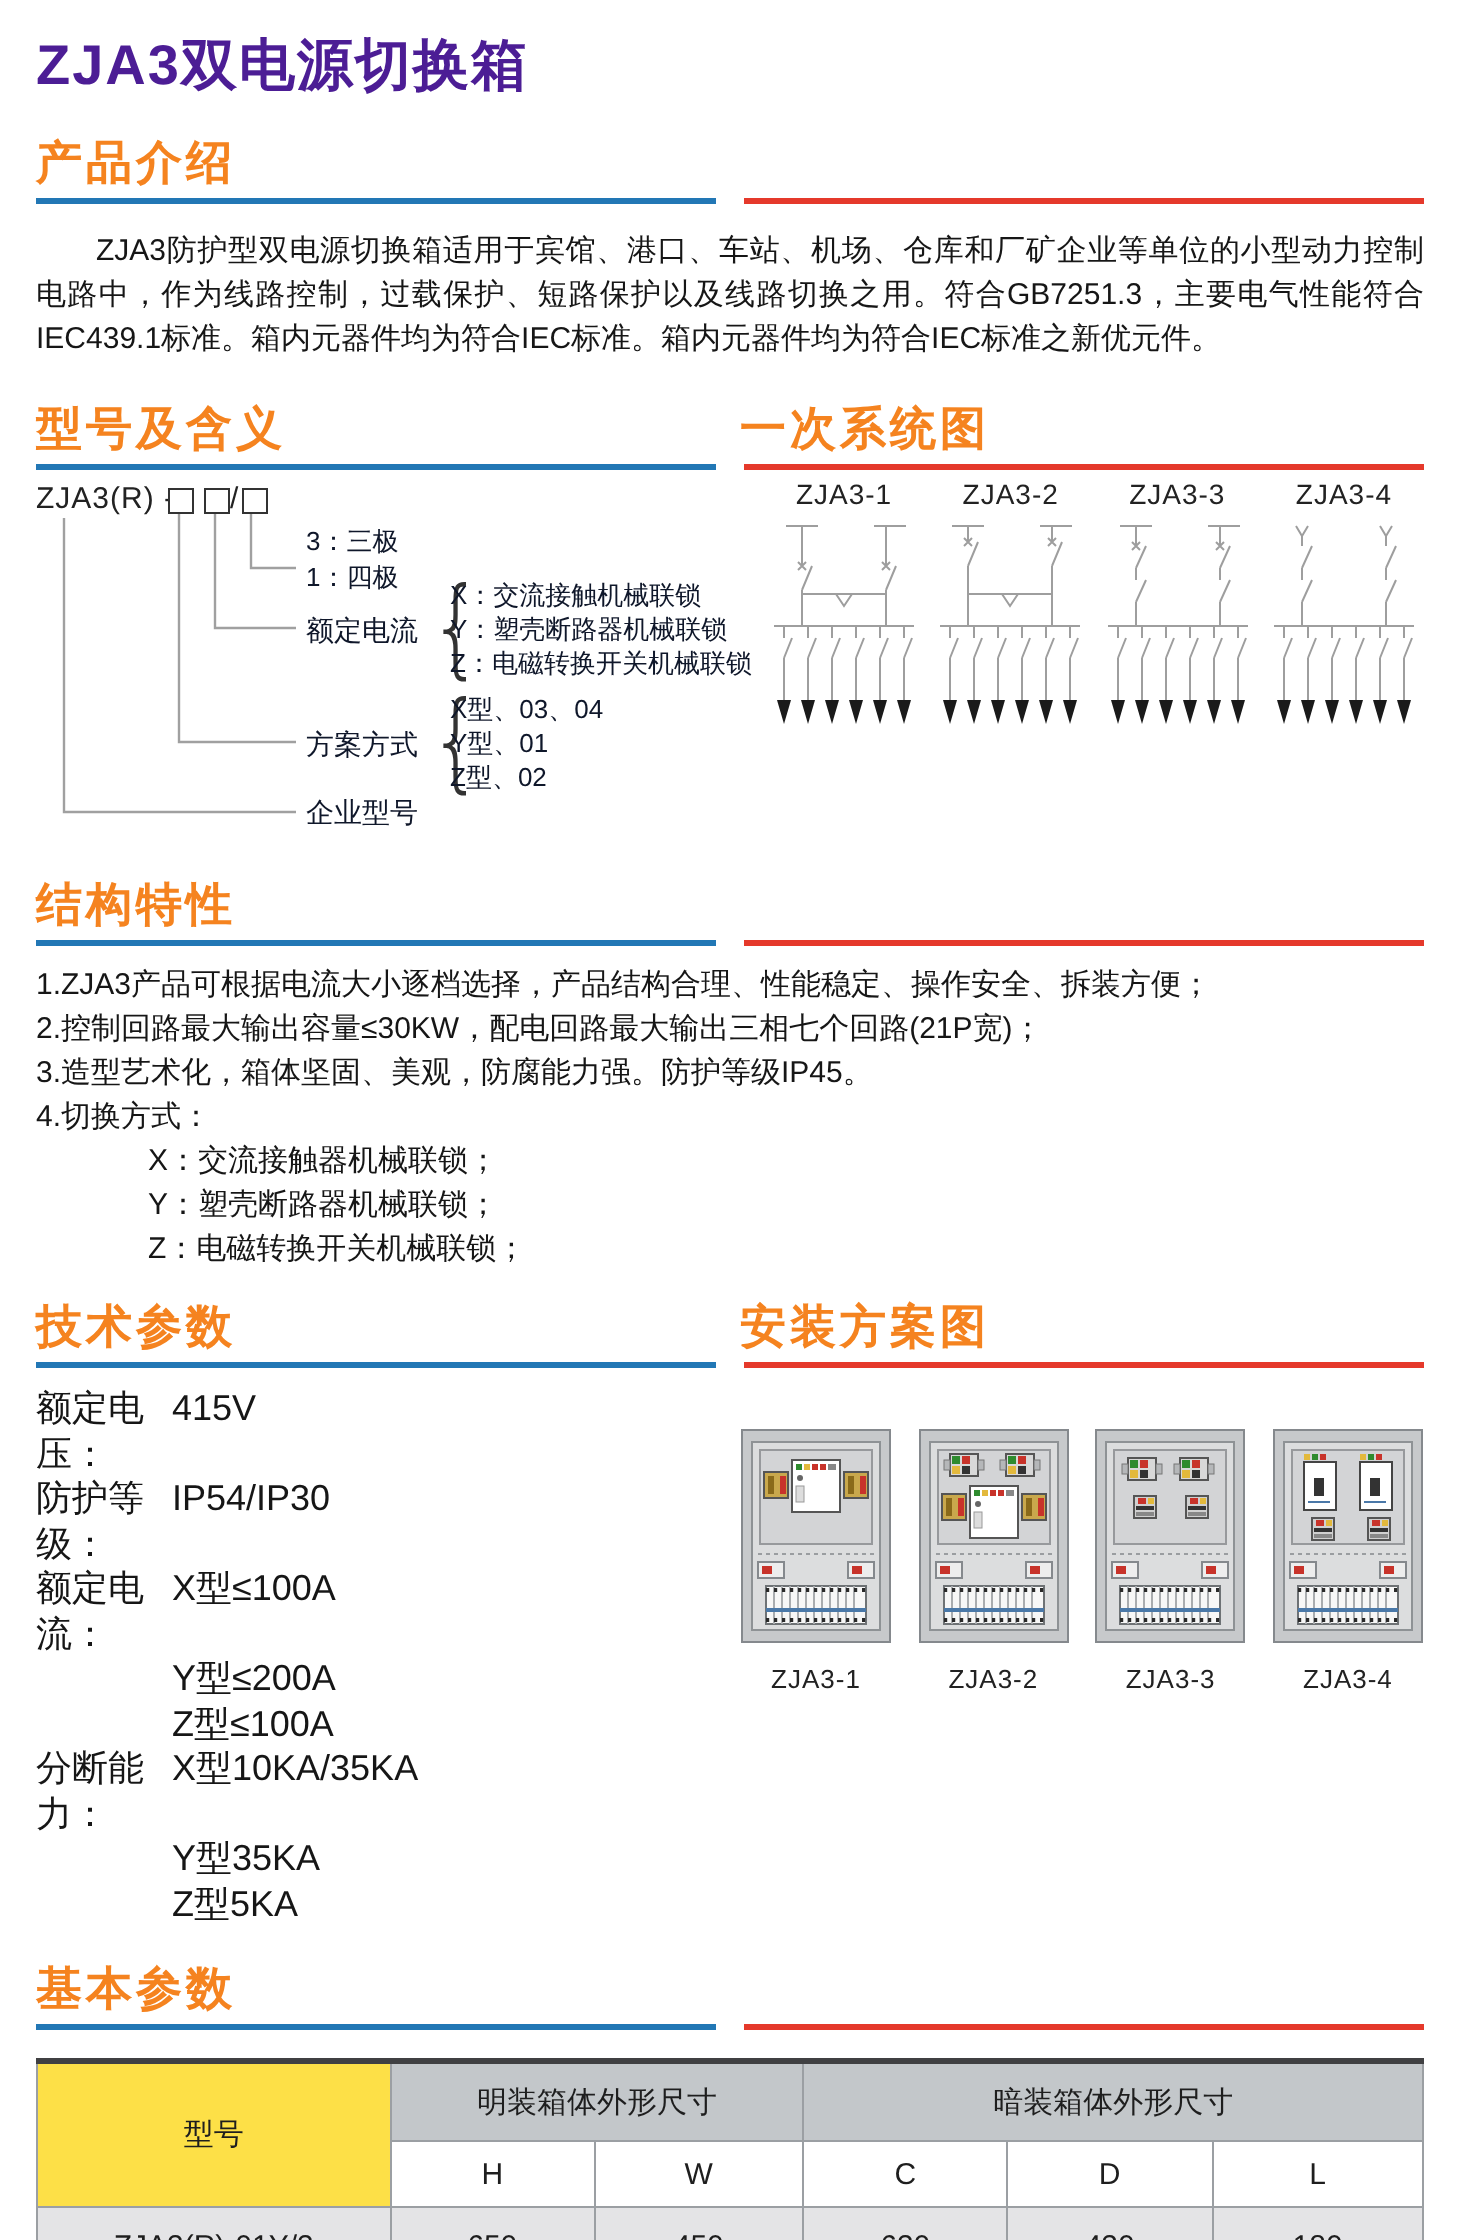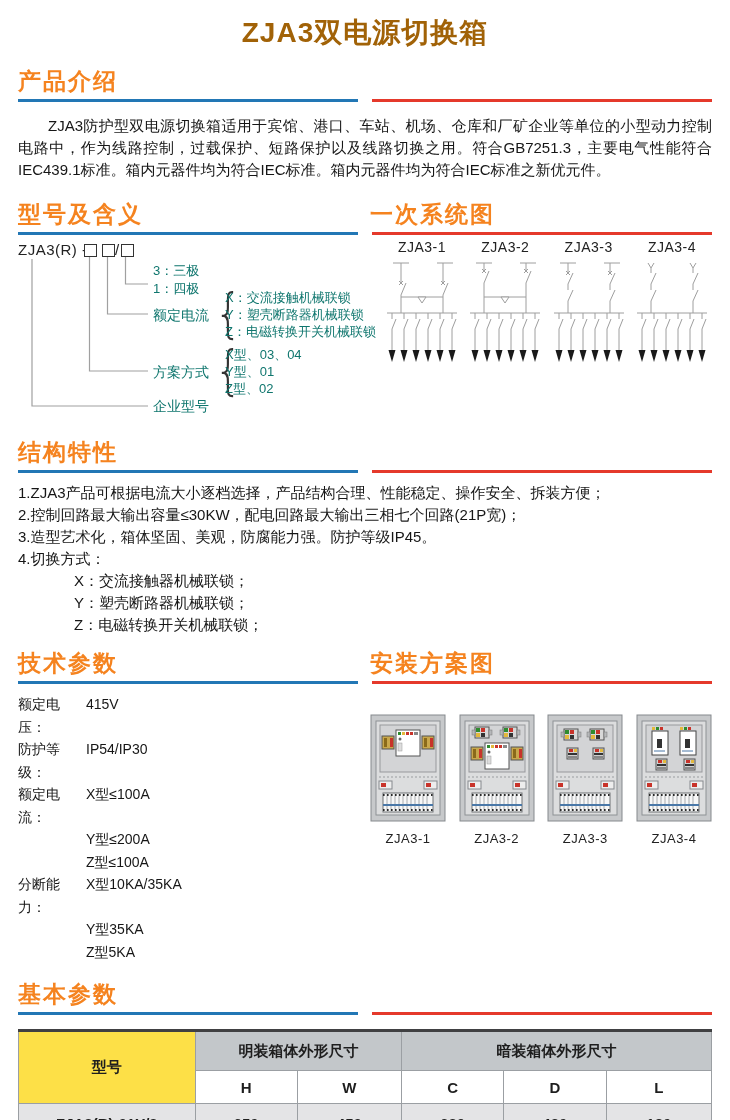--- a/index.html
+++ b/index.html
@@ -1,21 +1,21 @@
 <!DOCTYPE html>
 <html><head>
 <meta charset="utf-8">
 <style>
   html,body{margin:0;padding:0;background:#fff;}
   body{width:730px;height:1120px;overflow:hidden;
        font-family:"Liberation Sans","DejaVu Sans",sans-serif;color:#1a1a1a;}
   .page{padding:10px 18px 0;position:relative;}
 
   
-  .doc-title{font-size:28px;font-weight:bold;color:#a16207;margin:4px 0 16px;letter-spacing:1px;text-align:center;}
+  .doc-title{font-size:28px;font-weight:bold;color:#4c1d95;margin:4px 0 16px;letter-spacing:1px;}
 
   
   .sec-head{margin-top:0;}
   .sec-titles{display:flex;align-items:flex-end;}
   .left-slot{width:352px;flex:0 0 352px;}
   .sec-title{font-size:23px;font-weight:bold;color:#F5831F;letter-spacing:2px;line-height:26px;}
   .sec-rule{display:flex;margin-top:5px;}
   .rule-b{width:340px;height:3px;background:#2277B5;}
   .rule-gap{width:14px;}
   .rule-r{flex:1;height:3px;background:#E5392B;}
@@ -27,48 +27,48 @@
   .row{display:flex;align-items:flex-start;}
   .col-left{width:352px;flex:0 0 352px;position:relative;}
   .col-right{flex:1;min-width:0;}
 
   
   .model-diagram{position:relative;height:182px;margin-top:6px;}
   .md-lines{position:absolute;left:0;top:0;}
   .md-code{position:absolute;left:0;top:0;font-size:15px;color:#222;letter-spacing:0.5px;}
   .md-box{position:absolute;width:11px;height:11px;border:1.5px solid #333;top:3px;background:#fff;}
   .md-slash{position:absolute;top:0;font-size:15px;color:#222;}
-  .md-label{position:absolute;font-size:13px;line-height:16px;color:#0f766e;white-space:nowrap;}
+  .md-label{position:absolute;font-size:13px;line-height:16px;color:#0f172a;white-space:nowrap;}
   .md-brace{position:absolute;font-size:54px;font-weight:100;color:#333;line-height:58px;
             font-family:"DejaVu Sans",sans-serif;transform:scaleX(0.8);}
 
   
   .sys-row{display:flex;justify-content:space-between;margin-top:4px;padding-left:12px;}
   .sys-diagram{width:80px;text-align:center;}
   .sys-label{font-size:14px;color:#222;letter-spacing:0.5px;margin-bottom:2px;}
 
   
   .feat-list{margin-top:9px;font-size:15px;line-height:22px;color:#161616;}
   .feat-sub{padding-left:56px;}
 
   
-  .tech-list{margin-top:9px;font-size:14px;line-height:22.5px;color:#161616;}
+  .tech-list{margin-top:9px;font-size:18px;line-height:22.5px;color:#161616;}
   .tech-row{display:flex;}
   .tech-label{width:68px;flex:0 0 68px;}
 
   
   .inst-row{display:flex;justify-content:space-between;margin-top:30px;}
   .inst-item{width:76px;text-align:center;}
   .inst-label{font-size:13px;color:#222;letter-spacing:0.5px;margin-top:5px;}
 
   
   .basic-table{width:100%;border-collapse:collapse;margin-top:14px;
                border-top:3px solid #404042;border-bottom:3px solid #404042;}
   .basic-table th,.basic-table td{border:1px solid #9B9FA3;text-align:center;
-               font-weight:bold;font-size:15px;color:#1e1e1e;}
+               font-weight:normal;font-size:15px;color:#1e1e1e;}
   .basic-table .group-cell{background:#C3C7CA;height:36px;}
   .basic-table .model-cell{background:#fde047;}
   .basic-table .sub-cell{height:30px;background:#fff;}
   .basic-table tbody td{height:37px;}
   .basic-table tbody tr:nth-child(odd){background:#E4E4E6;}
   .basic-table tbody tr:nth-child(even){background:#fff;}
 
   .mt-sec2{margin-top:20px;}
   .mt-sec3{margin-top:16px;}
   .mt-sec4{margin-top:14px;}

